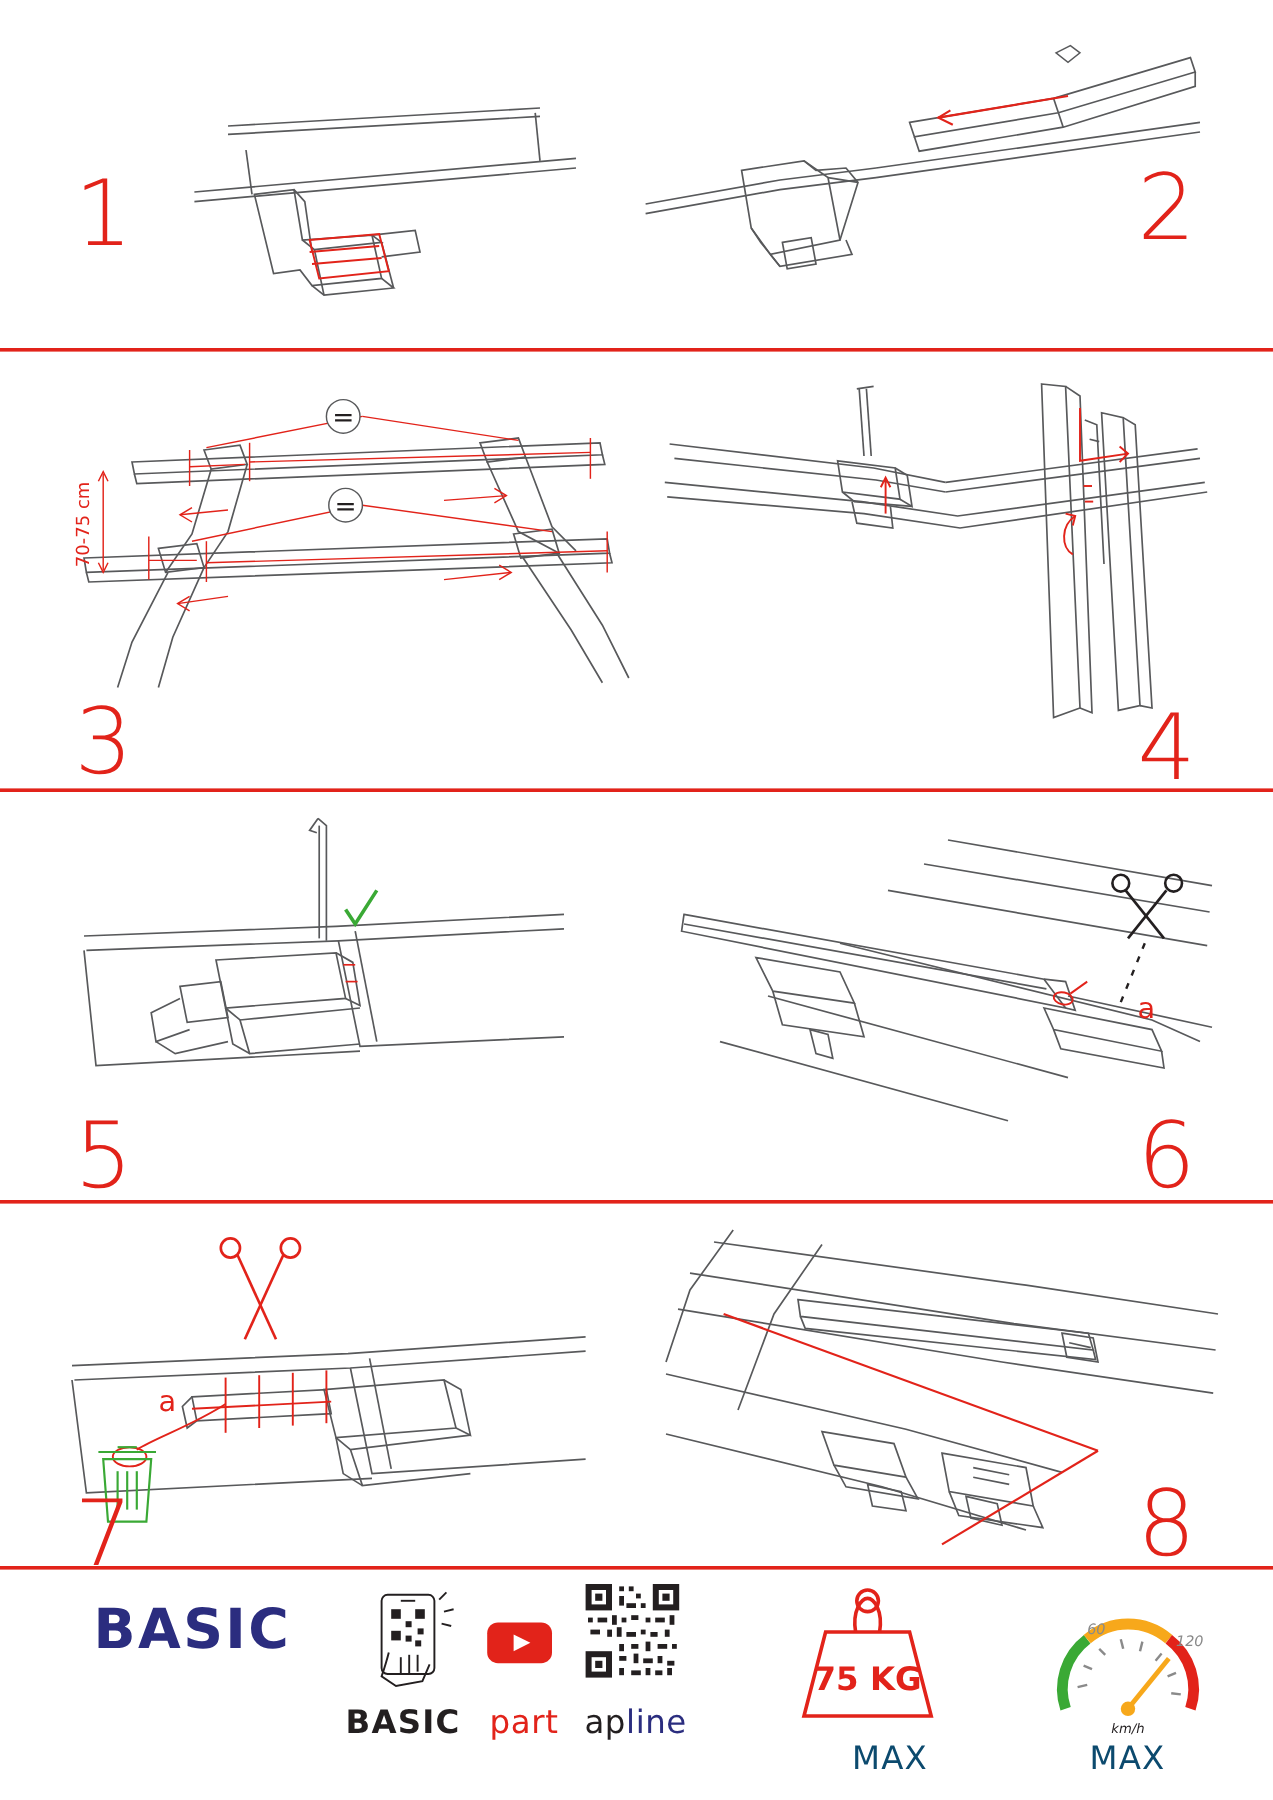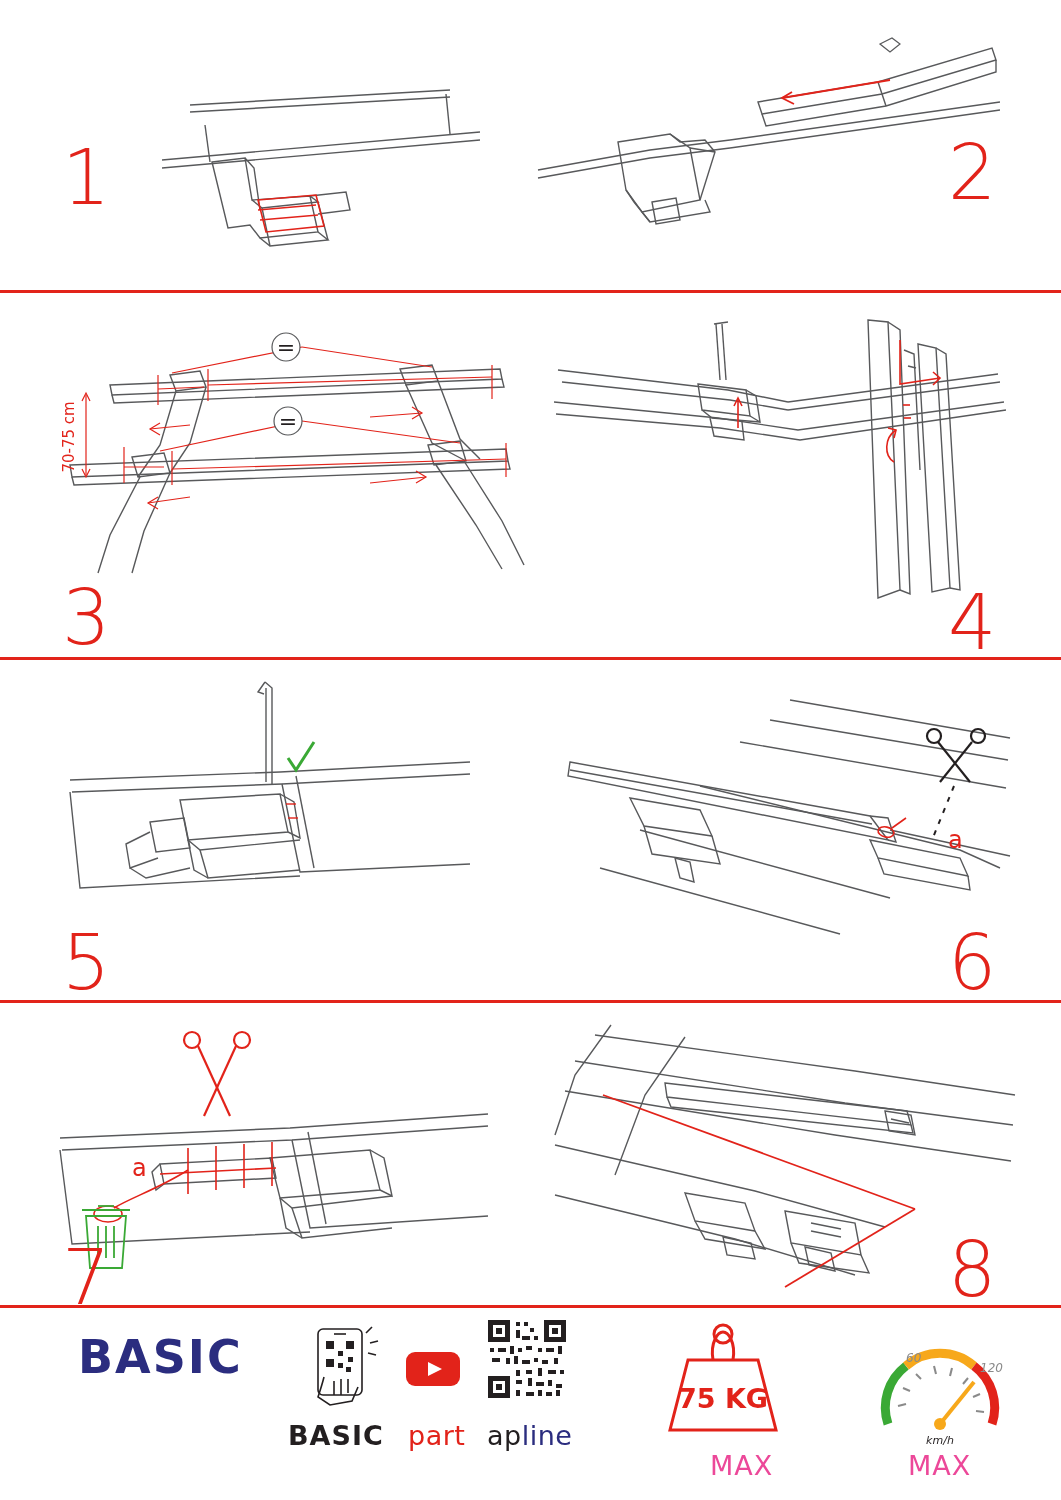--- a/index.html
+++ b/index.html
@@ -18,21 +18,21 @@
   
   .footer{position:absolute;left:0;top:1310px;width:960px;height:190px;}
   .brand-basic{position:absolute;left:78px;top:20px;font-family:"DejaVu Sans",sans-serif;font-weight:bold;font-size:46px;letter-spacing:2px;color:#2b2d7f;}
   .brand-accessory{position:absolute;left:62px;top:110px;font-family:"DejaVu Sans",sans-serif;font-weight:bold;font-size:27px;letter-spacing:.5px;}
   .brand-accessory .a1{color:#2b2d7f;}
   .brand-accessory .a2{color:#e2231a;}
   .brand-mdak{position:absolute;left:288px;top:110px;font-family:"DejaVu Sans",sans-serif;font-weight:bold;font-size:27px;color:#231f20;letter-spacing:1px;}
   .brand-ipqi{position:absolute;left:408px;top:110px;font-family:"DejaVu Sans",sans-serif;font-size:27px;color:#e2231a;letter-spacing:.5px;}
   .brand-apline{position:absolute;left:487px;top:110px;font-family:"DejaVu Sans",sans-serif;font-size:27px;color:#231f20;letter-spacing:.5px;}
   .brand-apline .blue{color:#2b2d7f;}
-  .maxlabel{position:absolute;font-family:"DejaVu Sans",sans-serif;font-size:27px;color:#ec4899;letter-spacing:1px;}
+  .maxlabel{position:absolute;font-family:"DejaVu Sans",sans-serif;font-size:27px;color:#0c4a6e;letter-spacing:1px;}
   .weighttext{font-family:"DejaVu Sans",sans-serif;font-size:27px;fill:#e2231a;font-weight:bold;}
   .kmh{font-family:"DejaVu Sans",sans-serif;font-size:11px;fill:#231f20;}
   .gaugenum{font-family:"DejaVu Sans",sans-serif;font-size:12px;fill:#8a8a8a;}
   .dimtext{font-family:"DejaVu Sans",sans-serif;font-size:15px;fill:#e2231a;}
   .letter-a{font-family:"DejaVu Sans",sans-serif;font-size:24px;fill:#e2231a;}
   .eqsign{font-family:"DejaVu Sans",sans-serif;font-size:22px;fill:#231f20;}
 </style>
 </head>
 <body>
 

